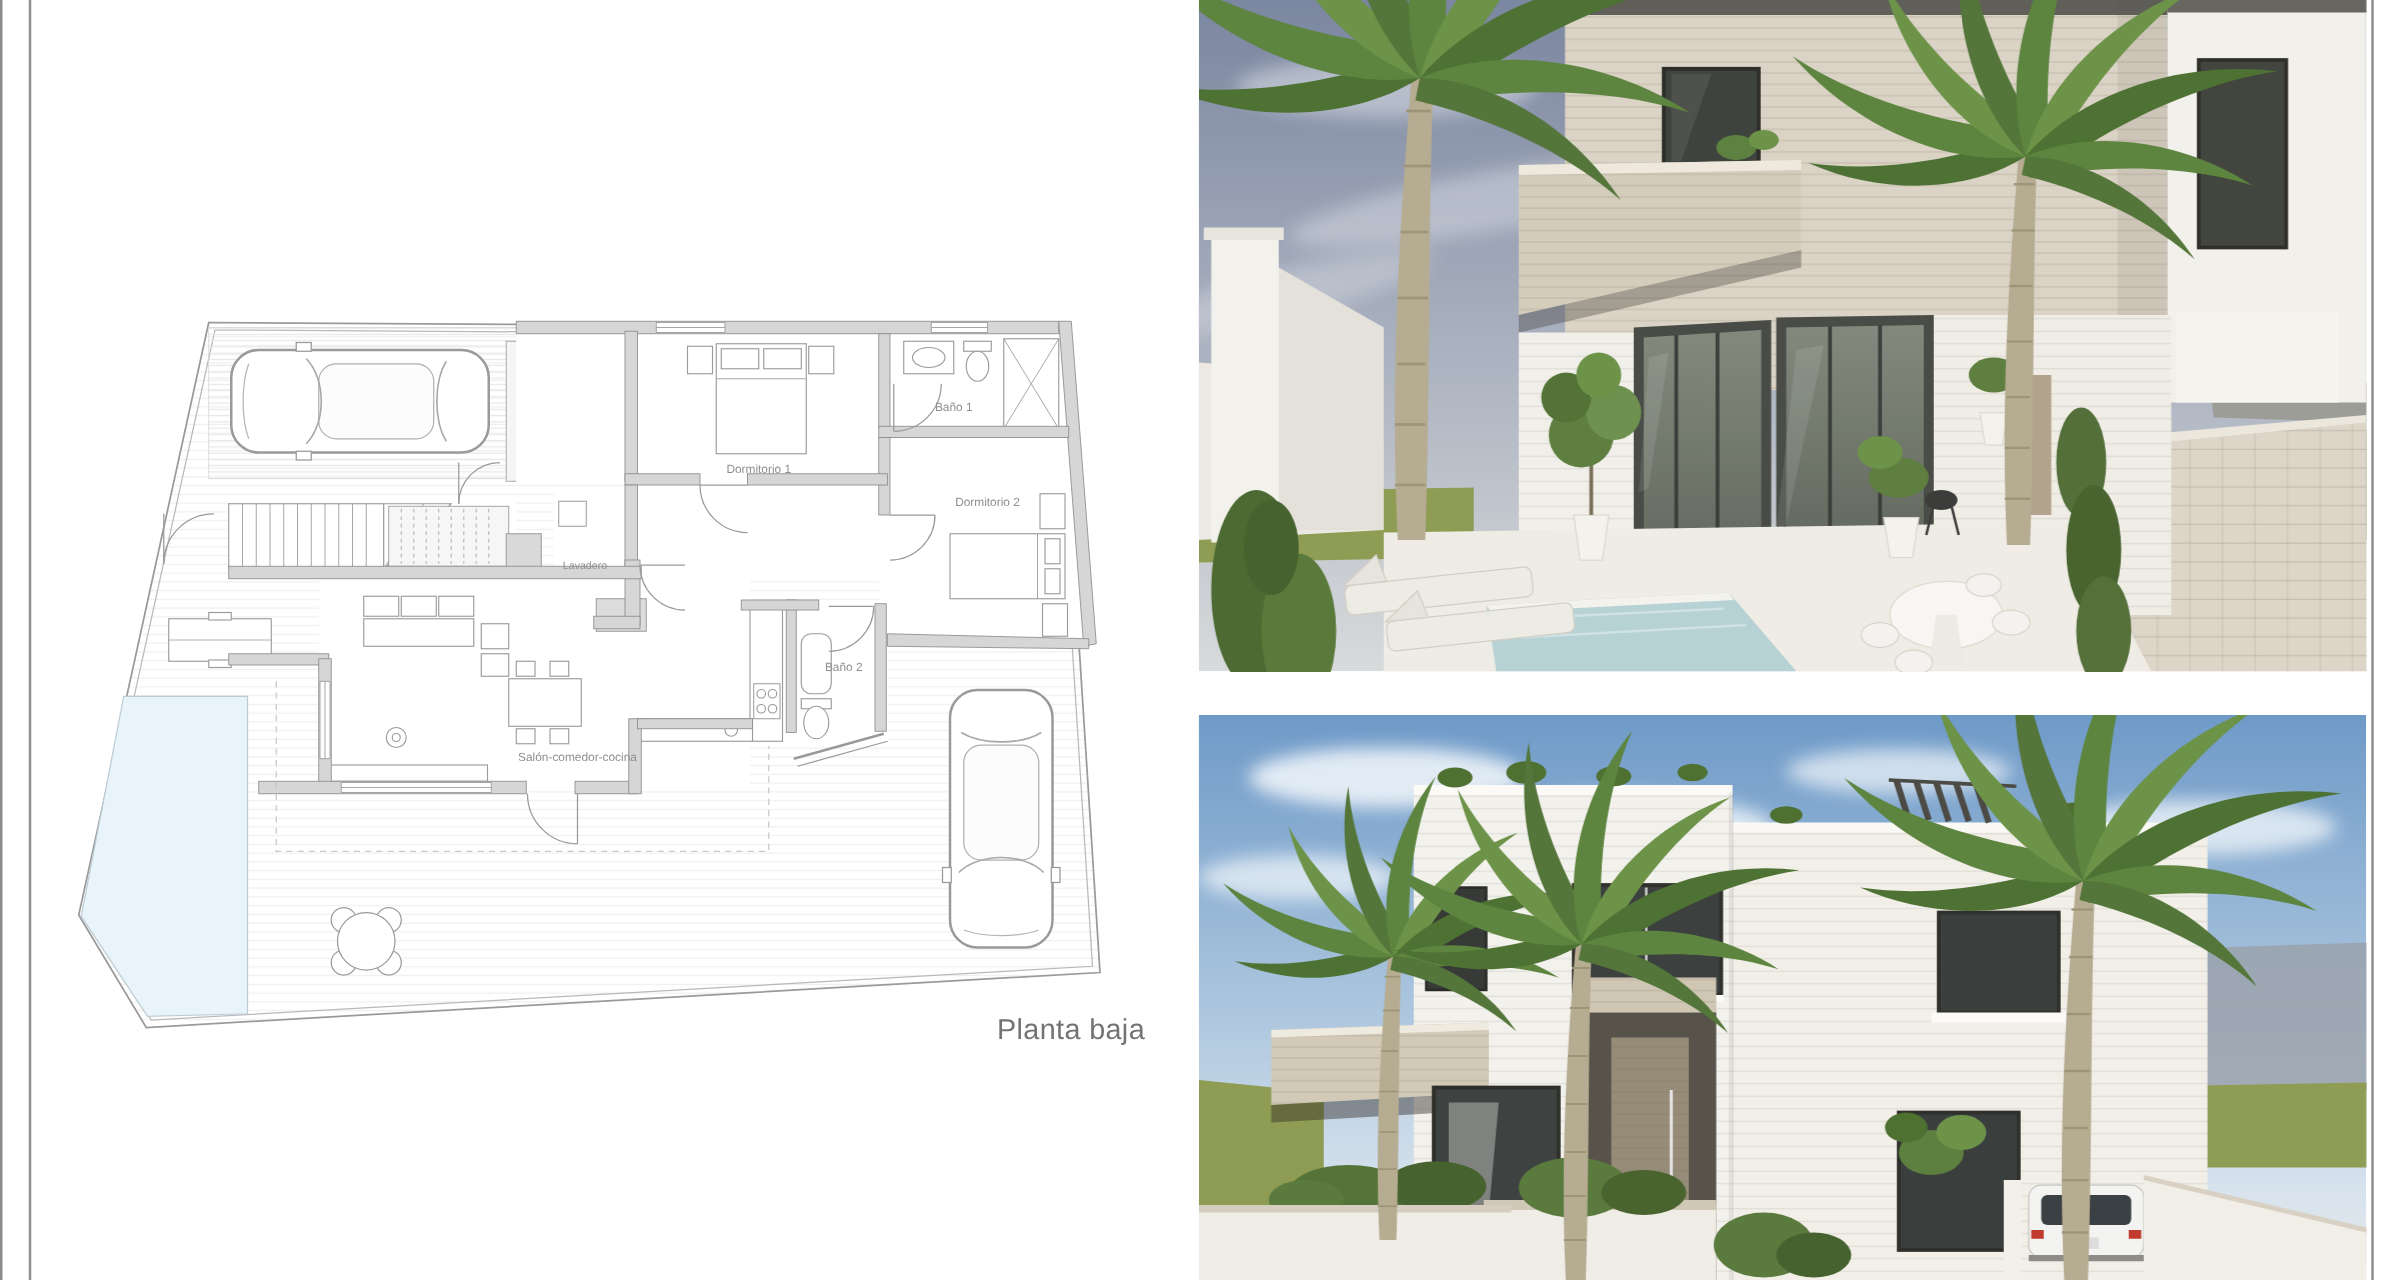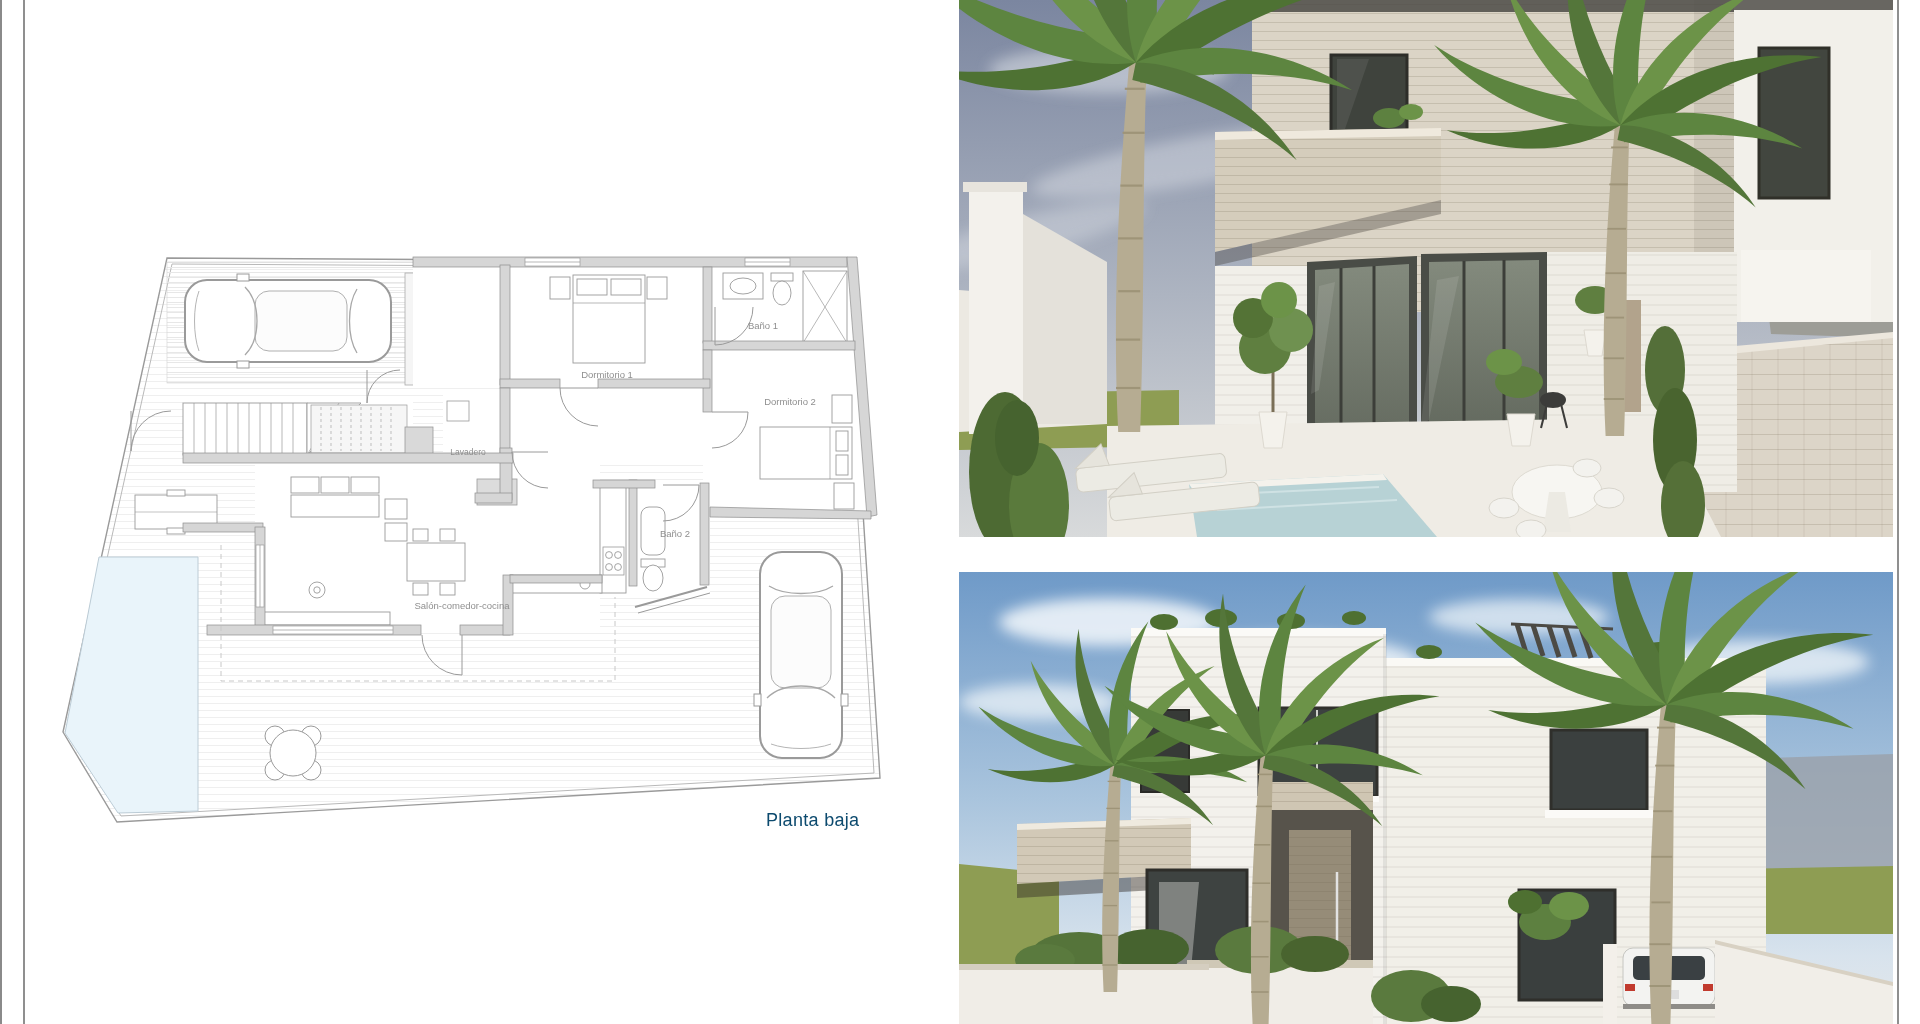--- a/index.html
+++ b/index.html
@@ -1,21 +1,21 @@
 <!DOCTYPE html>
 <html><head>
 <meta charset="utf-8">
 <style>
   html,body{margin:0;padding:0;background:#ffffff;}
   #stage{position:relative;width:1920px;height:1024px;background:#ffffff;overflow:hidden;
          font-family:"Liberation Sans",sans-serif;}
   .abs{position:absolute;}
   .vline{position:absolute;top:0;bottom:0;width:2px;background:#8f8f8f;}
-  #plan-caption{position:absolute;left:766px;top:810px;width:150px;text-align:left;
-                font-size:18px;color:#0c4a6e;letter-spacing:.3px;}
+  #plan-caption{position:absolute;left:766px;top:810px;width:150px;text-align:right;
+                font-size:23px;color:#737373;letter-spacing:.3px;}
   svg text{font-family:"Liberation Sans",sans-serif;}
 </style>
 </head>
 <body>
 
 <div id="stage">
 
   <div class="vline" style="left:0px;background:#8a8a8a;"></div>
   <div class="vline" style="left:23px;"></div>
   <div class="vline" style="left:1897px;"></div>

